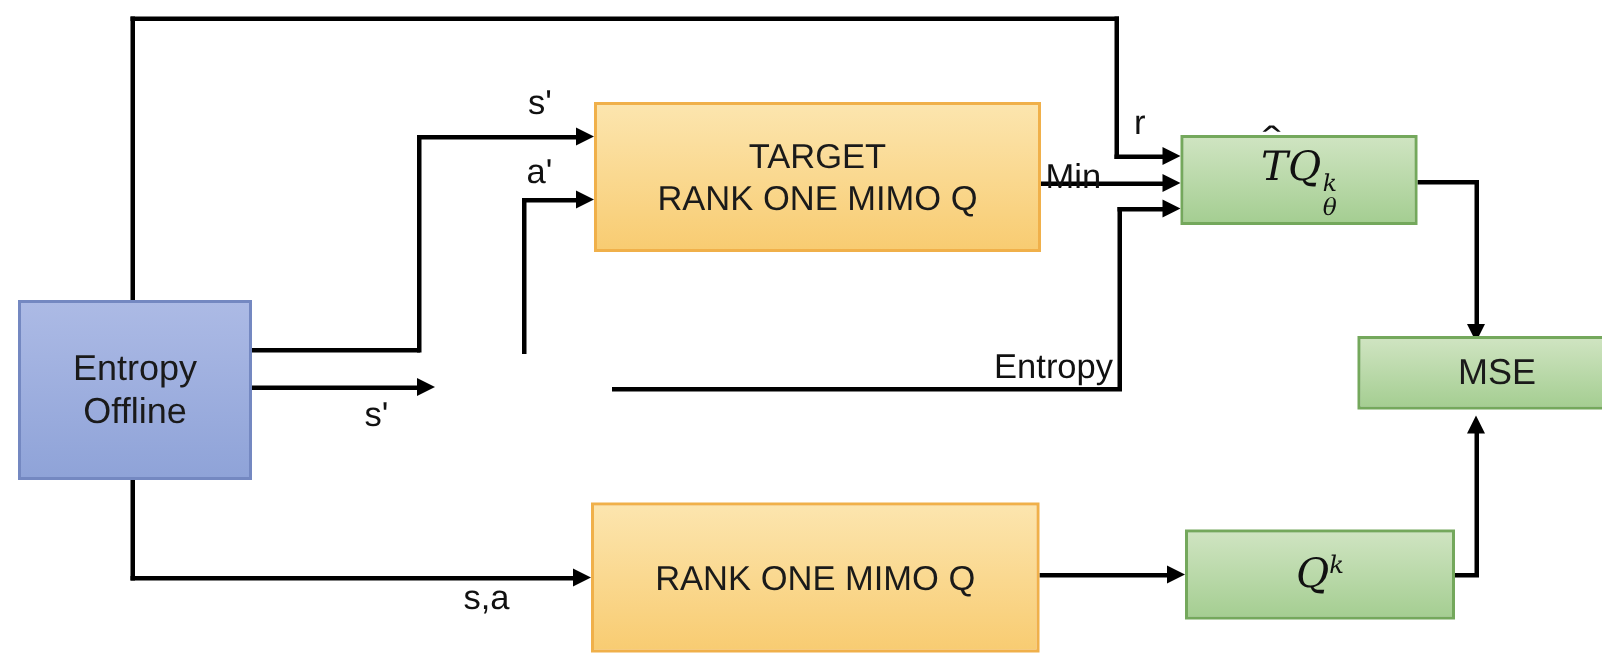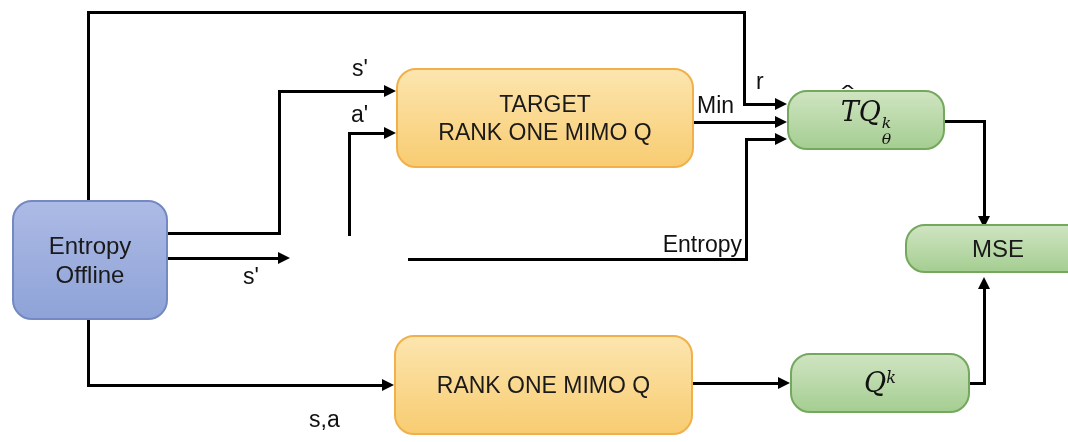--- a/index.html
+++ b/index.html
@@ -14,21 +14,20 @@
   .block{
     position:absolute;
     box-sizing:border-box;
     display:flex;
     flex-direction:column;
     align-items:center;
     justify-content:center;
     text-align:center;
     color:#1a1a1a;
     line-height:1.22;
-    border-radius:20px;
   }
   .block.blue{
     background:linear-gradient(180deg, var(--blue-fill-top), var(--blue-fill-bottom));
     border:2px solid var(--blue-border);
   }
   .block.orange{
     background:linear-gradient(180deg, var(--orange-fill-top), var(--orange-fill-bottom));
     border:2px solid var(--orange-border);
   }
   .block.green{
@@ -147,17 +146,17 @@
   </div>
 
   <div class="block green" style="left:790px;top:353px;width:180px;height:60px">
     <div class="math"><span>Q</span><sup class="qsup">k</sup></div>
   </div>
 
   <div class="elabel" style="left:352px;top:55px">s'</div>
   <div class="elabel" style="left:351px;top:101px">a'</div>
   <div class="elabel" style="left:243px;top:263px">s'</div>
   <div class="elabel" style="left:756px;top:68px">r</div>
-  <div class="elabel" style="left:697px;top:92px">Min</div>
+  <div class="elabel" style="left:697px;top:104px">Min</div>
   <div class="elabel" style="left:642px;top:231px;width:100px;text-align:right">Entropy</div>
-  <div class="elabel" style="left:309px;top:406px">s,a</div>
+  <div class="elabel" style="left:309px;top:385px">s,a</div>
 
 </div>
 
 </body></html>

